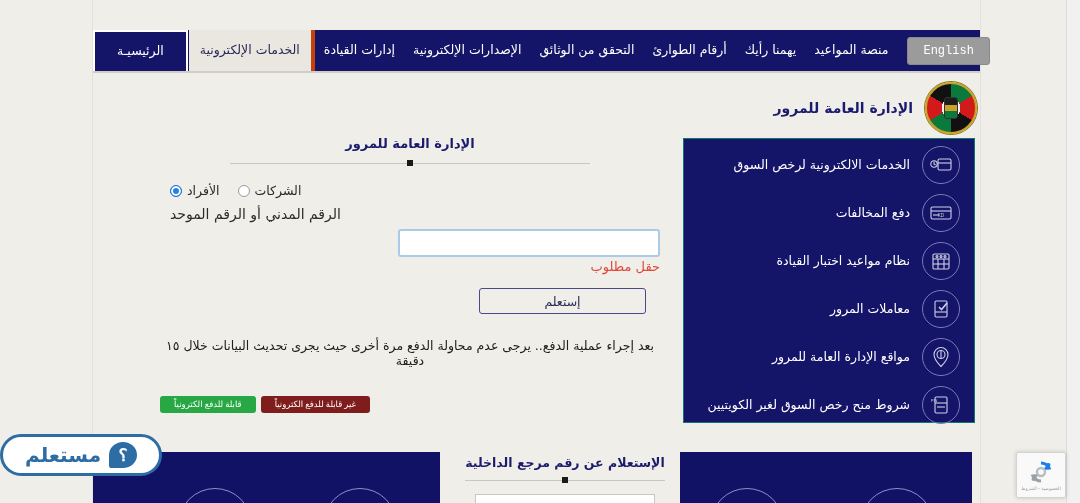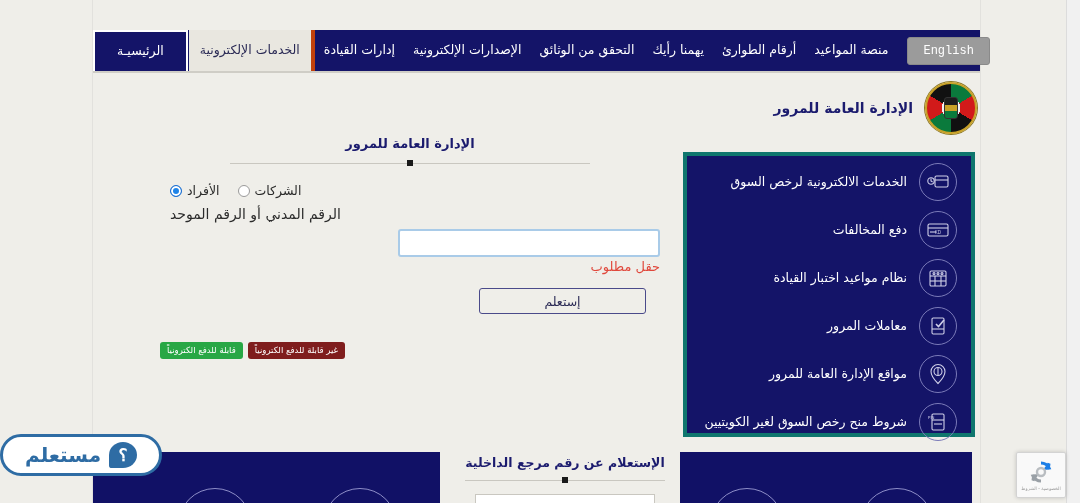--- a/index.html
+++ b/index.html
@@ -115,24 +115,24 @@
     position: absolute; left: 50%; top: 50%;
     transform: translate(-50%,-50%);
     width: 12px; height: 20px; border-radius: 3px;
     background: linear-gradient(#1c1c1c 0 33%, #c9a227 33% 66%, #0a7a3c 66% 100%);
     border: 1px solid #333;
   }
 
   
   .side-panel {
     position: absolute;
-    right: 105px; top: 152px;
+    right: 105px; top: 138px;
     width: 292px; height: 285px;
     background: #141468;
-    border: 4px solid #0f766e;
+    border: 1px solid #0f766e;
   }
   .side-item {
     display: flex; flex-direction: row; align-items: center;
     height: 44px;
     margin: 4px 0;
     padding: 0 14px 0 10px;
     gap: 12px;
     cursor: pointer;
   }
   .side-icon {
@@ -252,25 +252,26 @@
   .badge-row {
     display: flex; flex-direction: row-reverse;
     justify-content: flex-start;
     gap: 5px;
     margin-top: 28px;
     padding-right: 142px;
   }
   .badge {
     font-size: 8.5px;
     color: #ffffff;
-    padding: 4px 7px;
+    padding: 4px 14px;
     border-radius: 3px;
     white-space: nowrap;
     line-height: 1;
     cursor: pointer;
+    font-family: Liberation Serif, serif;
   }
   .badge.green { background: #28a745; }
   .badge.red   { background: #7f1d1d; }
 
   
   .bottom-section {
     position: absolute;
     left: 440px; top: 455px;
     width: 250px;
   }
@@ -395,24 +396,24 @@
     <div class="nav-item">
       <span>إدارات القيادة</span>
     </div>
     <div class="nav-item">
       <span>الإصدارات الإلكترونية</span>
     </div>
     <div class="nav-item">
       <span>التحقق من الوثائق</span>
     </div>
     <div class="nav-item">
+      <span>أرقام الطوارئ</span>
+    </div>
+    <div class="nav-item">
       <span>يهمنا رأيك</span>
-    </div>
-    <div class="nav-item">
-      <span>أرقام الطوارئ</span>
     </div>
     <div class="nav-item">
       <span>منصة المواعيد</span>
     </div>
     <div class="nav-spacer"></div>
     <div class="btn-english">English</div>
   </nav>
 
   <div class="brand-row">
     <div class="brand-emblem"></div>
@@ -514,20 +515,21 @@
         <span>الشركات</span>
       </label>
     </div>
 
     <div class="field-label">الرقم المدني أو الرقم الموحد</div>
     <input class="text-input" type="text" autofocus="" value="" style="">
     <div class="err-text">حقل مطلوب</div>
 
     <button class="submit-btn">إستعلم</button>
 
+    <div class="notice">بعد إجراء عملية الدفع.. يرجى عدم محاولة الدفع مرة أخرى حيث يجرى تحديث البيانات خلال ١٥ دقيقة</div>
 
     <div class="badge-row">
       <span class="badge green">قابلة للدفع الكترونياً</span>
       <span class="badge red">غير قابلة للدفع الكترونياً</span>
     </div>
   </section>
 
   <div class="blue-block left">
     <div class="bcircle" style="left:85px; top:36px;"></div>
     <div class="bcircle" style="left:230px; top:36px;"></div>

